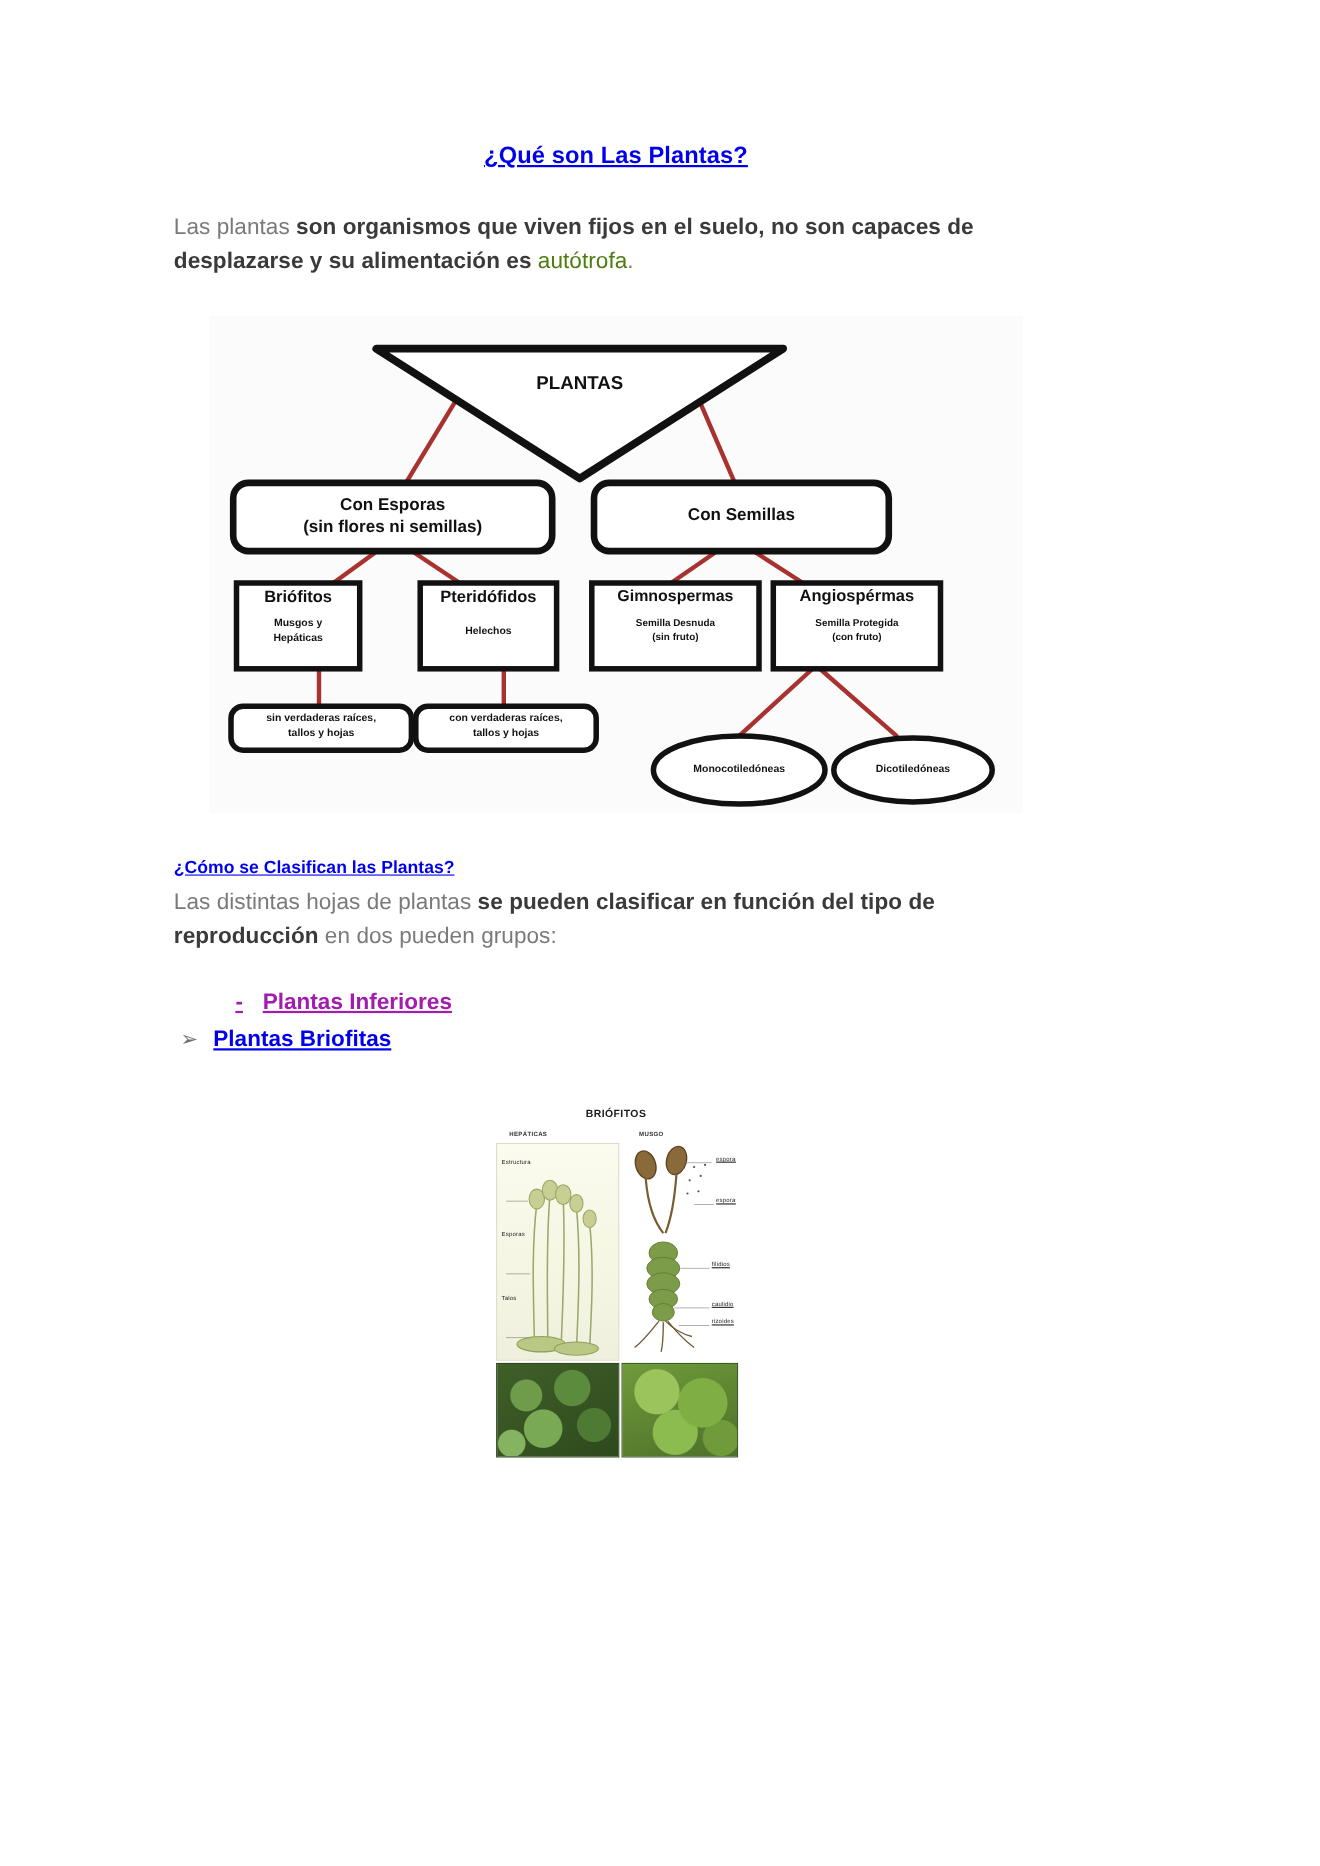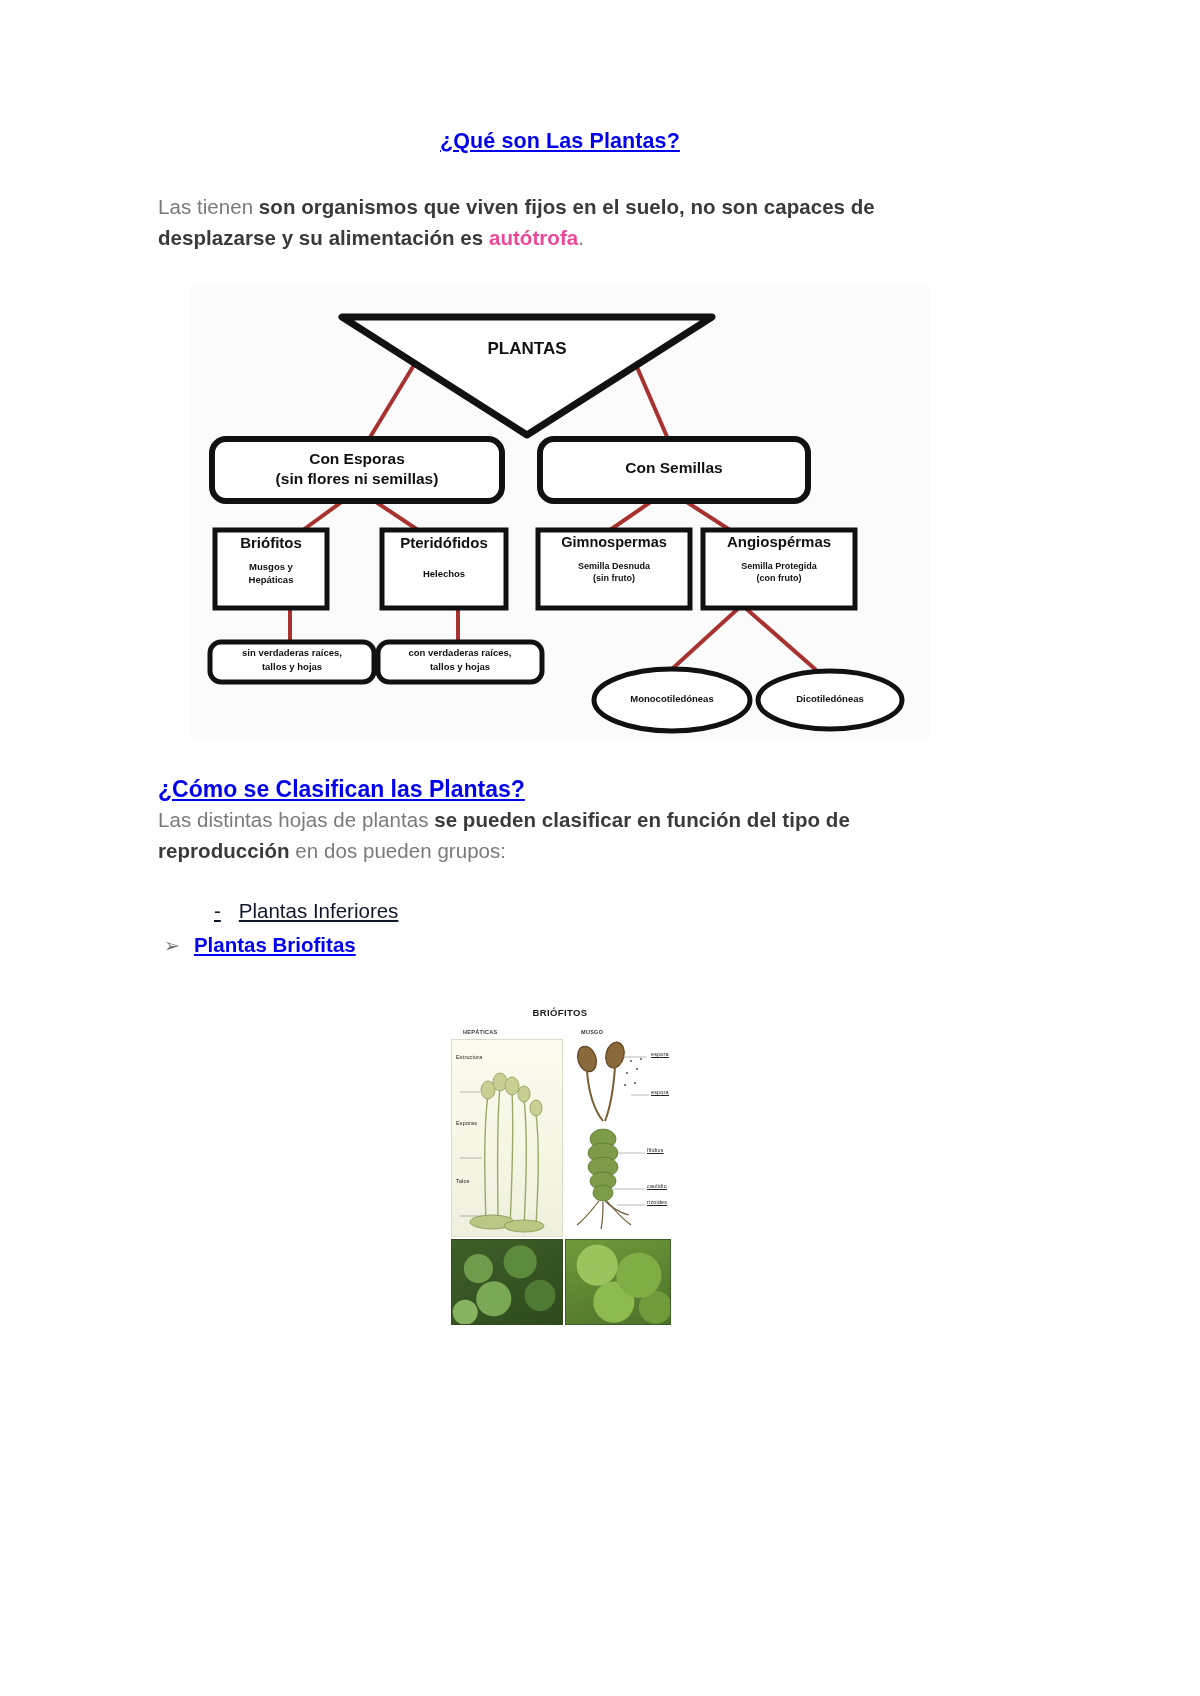--- a/index.html
+++ b/index.html
@@ -37,38 +37,38 @@
     line-height:1.25;
   }
   p.para{
     margin:0;
     font-size:20.5px;
     line-height:31px;
     color:#7a7a7a;
     letter-spacing:.05px;
   }
   .b{font-weight:700;color:#3a3a3a;margin-top:28px;}
-  .blue-b{font-weight:700;color:#ec4899;}
+  .blue-b{font-weight:400;color:#4d7c0f;}
 
   .section-head{
     color:#0000ee;
     font-weight:700;
-    font-size:23px;
+    font-size:16px;
     text-decoration:underline;
     margin:0;
     line-height:29px;
   }
 
   .list-dash{
     margin:0;
     padding-left:56px;
     font-size:20.5px;
     line-height:34px;
-    color:#0f172a;
-    font-weight:400;
+    color:#a21caf;
+    font-weight:700;
   }
   .list-dash .dash{text-decoration:underline;}
   .list-dash .txt{text-decoration:underline;margin-left:18px;}
 
   .list-arrow{
     margin:0;
     padding-left:6px;
     font-size:20.5px;
     line-height:34px;
     color:#0000ee;
@@ -141,21 +141,21 @@
 </style>
 </head>
 <body>
 
 <div class="page">
   <div class="content">
 
     <h1 class="doc-title">¿Qué son Las Plantas?</h1>
 
     <p class="para">
-      <span>Las tienen </span><span class="b">son organismos que viven fijos en el suelo, no son capaces de desplazarse y su alimentación es </span><span class="blue-b">autótrofa</span><span>.</span>
+      <span>Las plantas </span><span class="b">son organismos que viven fijos en el suelo, no son capaces de desplazarse y su alimentación es </span><span class="blue-b">autótrofa</span><span>.</span>
     </p>
 
     <div class="diagram-wrap">
       <svg width="740" height="452" viewBox="0 0 740 452" xmlns="http://www.w3.org/2000/svg">
         <rect x="0" y="0" width="740" height="452" fill="#fbfbfb"></rect>
 
         <g stroke="#a8322f" stroke-width="4" fill="none" stroke-linecap="round">
           <line x1="241" y1="50" x2="179" y2="152"></line>
           <line x1="434" y1="50" x2="478" y2="152"></line>
 

